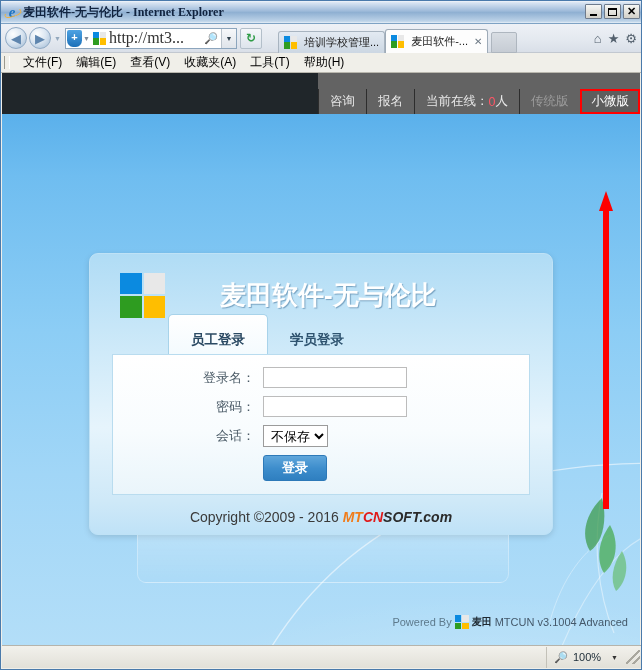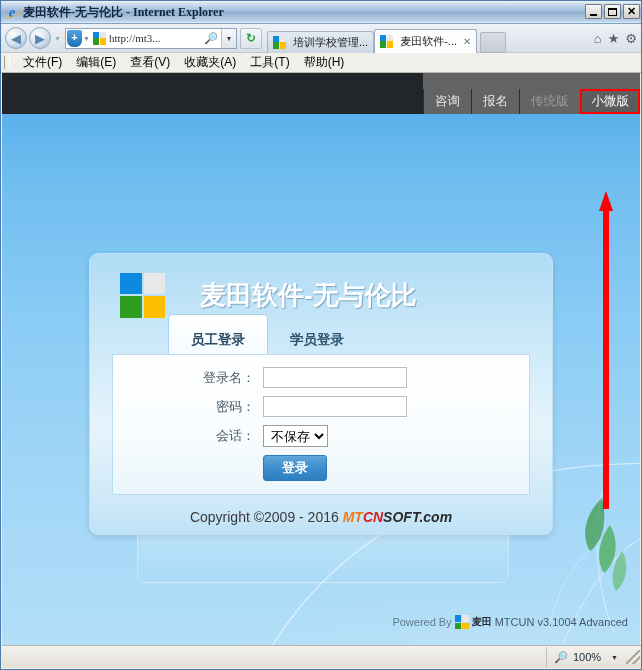--- a/index.html
+++ b/index.html
@@ -100,40 +100,40 @@
   }
   .shield-caret { font-size: 7px; color: #7f8b99; margin: 0 3px 0 1px; flex: 0 0 auto; }
   .mini-logo {
     width: 13px; height: 13px; flex: 0 0 auto;
     display: grid; grid-template-columns: 1fr 1fr; grid-template-rows: 1fr 1fr;
     gap: 0.5px; margin-right: 3px;
   }
   .mini-logo i { display: block; }
   .url-text {
     font-family: "Liberation Serif", serif;
-    font-size: 11px; color: #333; white-space: nowrap; flex: 1 1 auto;
+    font-size: 16px; color: #333; white-space: nowrap; flex: 1 1 auto;
     overflow: hidden;
   }
   .search-glass {
     font-size: 11px; color: #5b6a78; margin: 0 2px 0 2px; flex: 0 0 auto;
     transform: scaleX(-1); display: inline-block;
   }
   .addr-drop {
     width: 15px; height: 19px; background: linear-gradient(to bottom, #f7f8fa, #dfe4ea);
     border-left: 1px solid #b9c2cb; flex: 0 0 auto;
     font-size: 7px; color: #33434f; text-align: center; line-height: 19px;
   }
   .refresh-btn {
     width: 22px; height: 21px; margin-left: 3px; flex: 0 0 auto;
     background: linear-gradient(to bottom, #f4f7fa, #dde4ec);
     border: 1px solid #b3bfca; border-radius: 2px;
     color: #2e9c46; font-size: 12px; font-weight: bold;
     text-align: center; line-height: 19px;
   }
-  .tabs { display: flex; align-items: flex-end; height: 29px; margin-left: 5px; flex: 0 0 auto; }
+  .tabs { display: flex; align-items: flex-end; height: 29px; margin-left: 16px; flex: 0 0 auto; }
   .tab {
     height: 22px; display: flex; align-items: center; gap: 4px;
     padding: 0 5px; font-size: 11px; color: #1b1b1b;
     border: 1px solid #a8b4c0; border-bottom: none;
     border-radius: 3px 3px 0 0; max-width: 122px; white-space: nowrap;
     overflow: hidden;
   }
   .tab.inactive { background: linear-gradient(to bottom, #e3eaf2, #ccd7e3); }
   .tab.active { background: #fdfdfd; border-color: #9eabb8; height: 24px; }
   .tab-x { color: #6c7884; font-size: 10px; margin-left: 2px; }
@@ -203,21 +203,21 @@
   .panel-head {
     display: flex; align-items: center; padding: 16px 0 0 30px; height: 66px;
   }
   .brand-logo {
     width: 45px; height: 45px;
     display: grid; grid-template-columns: 1fr 1fr; grid-template-rows: 1fr 1fr;
     gap: 2px; flex: 0 0 auto;
   }
   .brand-logo i { display: block; }
   .brand-title {
-    margin-left: 35px;
+    margin-left: 55px;
     font-size: 26px; font-weight: bold; color: #ffffff;
     text-shadow: 1px 1px 1px rgba(60,110,150,0.55);
     white-space: nowrap;
     font-family: "Liberation Sans", sans-serif;
   }
 
   .tabstrip {
     margin: 6px 0 0 78px; display: flex; align-items: flex-end; height: 28px;
     position: relative; z-index: 2;
   }
@@ -417,20 +417,25 @@
       <path d="M 600 425 C 584 440 578 462 588 478 C 600 470 606 448 600 425 Z" fill="#3f9c4f" opacity="0.75"></path>
       <path d="M 608 452 C 596 468 594 488 602 500 C 614 490 618 470 608 452 Z" fill="#4fae5c" opacity="0.8"></path>
       <path d="M 620 478 C 610 492 608 508 614 518 C 624 510 628 492 620 478 Z" fill="#67bd72" opacity="0.7"></path>
     </svg>
 
     <div class="topnav">
       <div class="nav-left"></div>
       <div class="nav-menu">
         <div class="nav-item">咨询</div>
         <div class="nav-item">报名</div>
+        <div class="nav-item">
+          <span>当前在线：</span>
+            <span class="count">0</span>
+            <span>人</span>
+        </div>
         <div class="nav-item dim">传统版</div>
         <div class="nav-item highlighted">小微版</div>
       </div>
     </div>
 
     <svg class="arrow" width="16" height="318" viewBox="0 0 16 318">
       <polygon points="8,0 15,20 11,20 11,318 5,318 5,20 1,20" fill="#ff0000"></polygon>
     </svg>
 
     <div class="panel">

